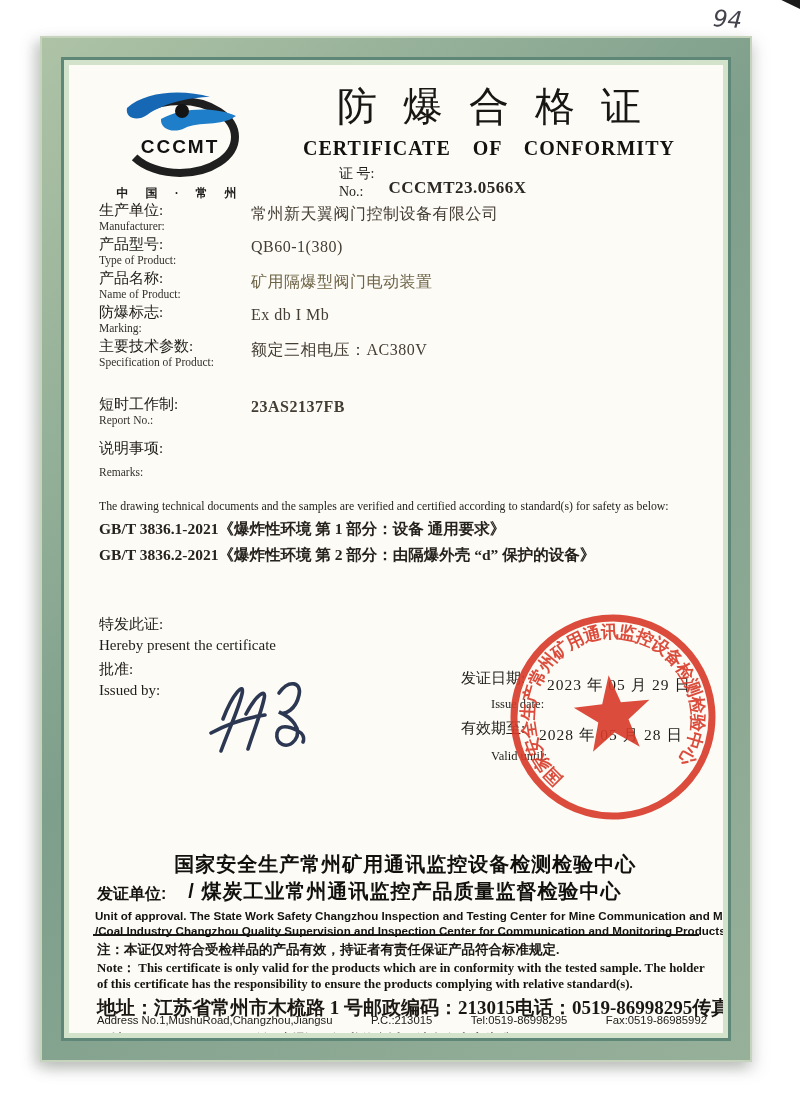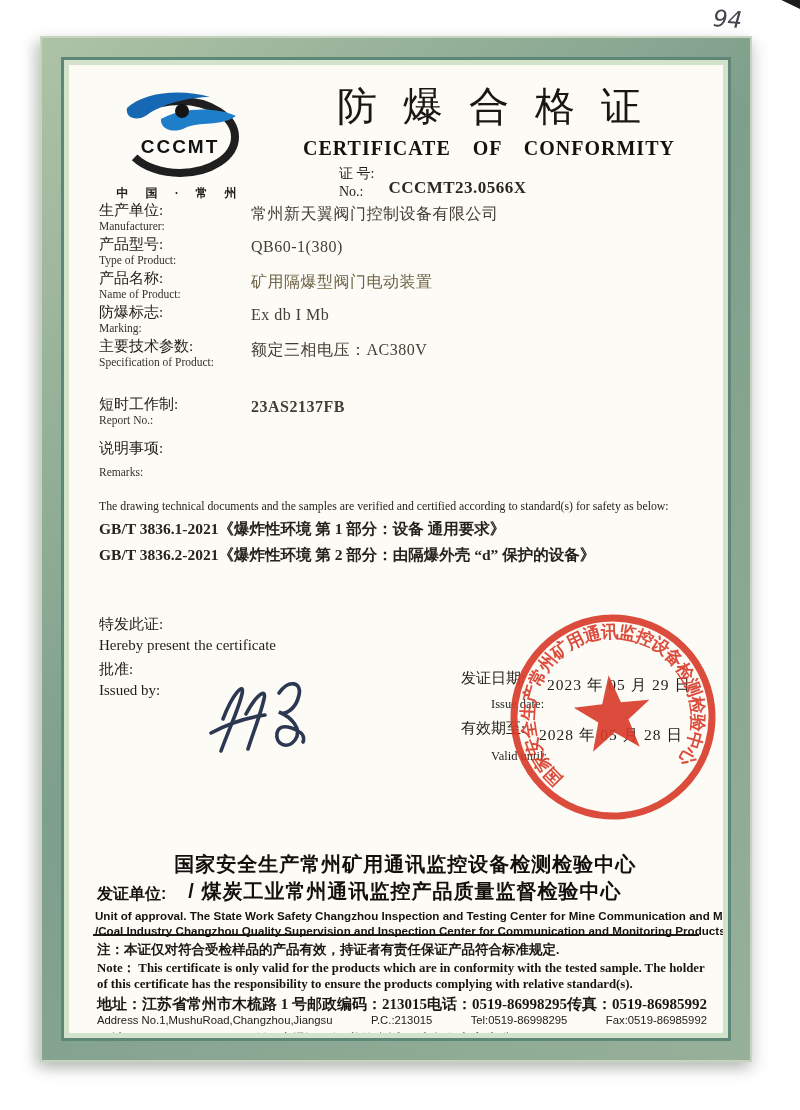--- a/index.html
+++ b/index.html
@@ -61,21 +61,21 @@
   .app-cn{font-size:20px;font-weight:bold;letter-spacing:1px;color:#12100d;line-height:1.35;white-space:nowrap;}
   .app-cn2{text-indent:14px;}
   .app-en{font-size:11.6px;font-weight:bold;color:#14120f;line-height:1.3;white-space:nowrap;margin-left:-2px;}
   .app-en2{text-align:center;}
   .rule{left:24px;right:24px;top:869px;border-top:2.5px solid #1b1916;}
   
   .note{left:28px;top:876px;right:14px;}
   .note-cn{font-size:13.5px;font-weight:bold;color:#1b1814;white-space:nowrap;}
   .note-en{font-size:12.8px;font-weight:bold;color:#16140f;line-height:1.25;margin-top:2px;}
   .addr-cn{left:28px;top:930px;right:16px;display:flex;justify-content:space-between;
-       font-size:15px;font-weight:bold;color:#1b1814;white-space:nowrap;}
+       font-size:19px;font-weight:bold;color:#1b1814;white-space:nowrap;}
   .addr-en{left:28px;top:949px;right:16px;display:flex;justify-content:space-between;
        font-size:11.3px;color:#23201a;white-space:nowrap;font-family:"Liberation Sans","DejaVu Sans",sans-serif;}
   .web-cn{left:28px;top:966px;font-size:13.8px;font-weight:bold;color:#1b1814;white-space:nowrap;}
 </style>
 </head>
 <body>
 
 <div class="corner-note">94</div>
 <div class="scan-artifact"></div>
 

